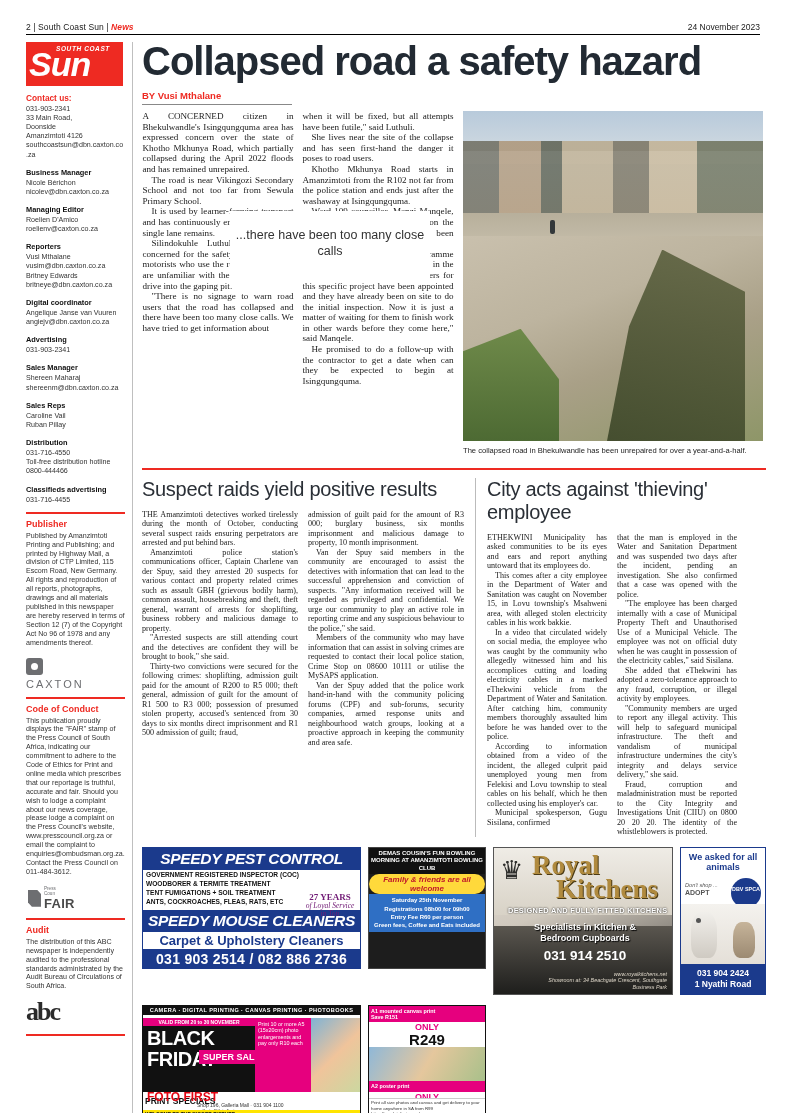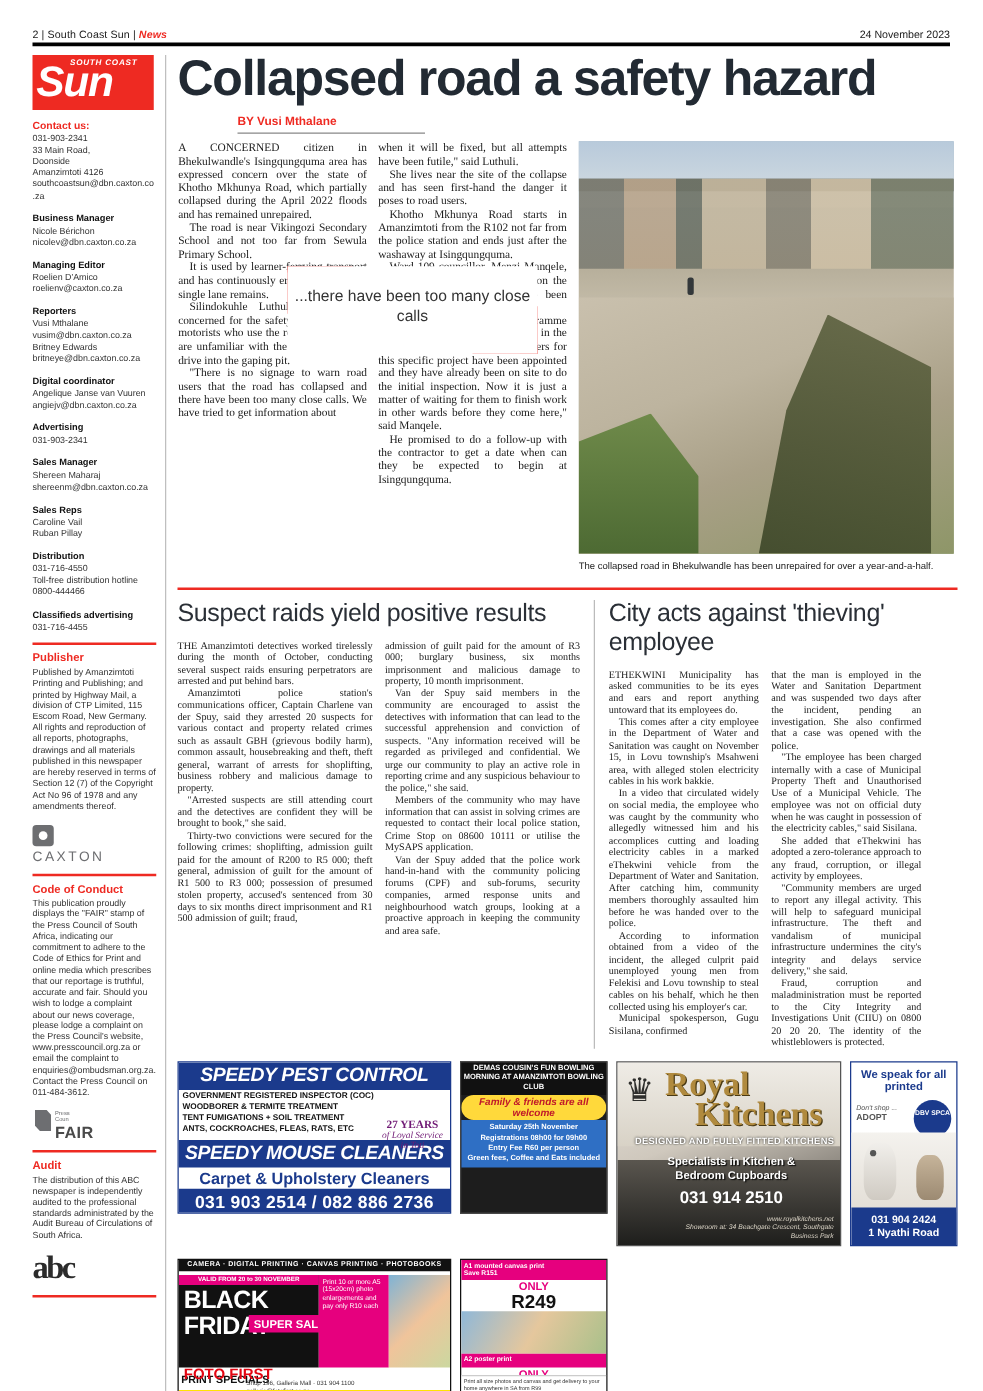--- a/index.html
+++ b/index.html
@@ -8,21 +8,21 @@
     background: #ffffff;
     font-family: "Liberation Serif", serif;
     color: #1a1a1a;
     overflow: hidden;
     position: relative;
   }
   .page { width: 786px; height: 1113px; padding: 22px 26px 10px 26px; position: relative; }
 
   
   .top-bar { display: flex; align-items: flex-end; justify-content: space-between;
-             border-bottom: 3px solid #000000; padding-bottom: 2px; }
+             border-bottom: 1px solid #000000; padding-bottom: 2px; }
   .folio { font-family: "Liberation Sans", sans-serif; font-size: 8.5px; color: #1a1a1a; letter-spacing: .1px;}
   .folio .news { color: #ee2a22; font-weight: bold; font-style: italic; }
   .issue-date { font-family: "Liberation Sans", sans-serif; font-size: 8.5px; }
 
   
   .cols { display: flex; gap: 0; margin-top: 7px; }
   .sidebar { width: 107px; flex: 0 0 107px; padding-right: 7px; border-right: 1px solid #bfbfbf; }
   .content { flex: 1; padding-left: 9px; }
 
   
@@ -38,31 +38,31 @@
   .sb-txt  { font-family:"Liberation Sans", sans-serif; font-size:7.1px; color:#333;
              line-height:9.2px; margin-top:1.5px; word-wrap:break-word; }
   .sb-rule { border-top:2px solid #ee2a22; margin:7px 0 5px 0; }
   .sb-red-head { font-family:"Liberation Sans", sans-serif; font-size:9px; font-weight:bold; color:#ee2a22; }
   .sb-body { font-family:"Liberation Sans", sans-serif; font-size:7.1px; color:#333; line-height:8.9px; margin-top:3px;}
   .caxton { margin-top:10px; }
   .caxton-mark { width:17px; height:17px; background:#6d6e71; border-radius:3px; position:relative; }
   .caxton-mark:after{content:""; position:absolute; width:7px;height:7px;border-radius:50%;
                      background:#fff; top:5px; left:5px;}
   .caxton-word { font-family:"Liberation Sans", sans-serif; font-size:11px; color:#6d6e71; letter-spacing:2px; margin-top:3px;}
-  .fair-logo { display:flex; align-items:flex-start; gap:3px; margin:9px 0 4px 2px;}
+  .fair-logo { display:flex; align-items:center; gap:3px; margin:9px 0 4px 2px;}
   .fair-glyph{ width:13px;height:17px;background:#6d6e71; clip-path: polygon(0 0,70% 0,100% 25%,100% 100%,30% 100%,0 75%); }
   .fair-txt{ font-family:"Liberation Sans", sans-serif; font-size:13px; font-weight:bold; color:#4a4a4a; letter-spacing:.3px;}
   .fair-small{font-family:"Liberation Sans", sans-serif; font-size:4.6px; color:#6d6e71; line-height:5px;}
   .abc { font-family:"Liberation Serif", serif; font-size:26px; color:#2b2b2b; font-weight:bold; letter-spacing:-2px; margin-top:6px;}
 
   
   .headline { font-family:"Liberation Sans", sans-serif; font-weight:bold; font-size:40px;
               line-height:38px; color:#222a33; letter-spacing:-1px; }
   .byline { font-family:"Liberation Sans", sans-serif; font-size:9.5px; font-weight:bold;
-            color:#ee2a22; margin-top:10px; padding-bottom:3px; border-bottom:1px solid #888; width:150px;margin-left:48px;}
+            color:#ee2a22; margin-top:10px; padding-bottom:3px; border-bottom:1px solid #888; width:150px;}
   .lead-wrap { display:flex; gap:9px; margin-top:6px; }
   .lead-text { width:312px; display:flex; gap:9px; position:relative;justify-content:center; }
   .ptext { font-size:9.1px; line-height:10.6px; text-align:justify; }
   .ptext p { text-indent:9px; }
   .ptext p:first-child { text-indent:0; }
   .col { width:151px; }
 
   .pullquote { position:absolute; left:88px; top:100px; width:200px; height:70px;
                font-family:"Liberation Sans", sans-serif; font-size:12.5px; color:#333;
                text-align:center; line-height:16px; padding-top:16px; z-index:3; background:#fff; }
@@ -437,21 +437,21 @@
           <div class="royal-t2">Kitchens</div>
           <div class="royal-t3">DESIGNED AND FULLY FITTED KITCHENS</div>
           <div class="royal-t4" style="white-space:pre-line">Specialists in Kitchen &amp;
 Bedroom Cupboards</div>
           <div class="royal-ph">031 914 2510</div>
           <div class="royal-addr" style="white-space:pre-line">www.royalkitchens.net
 Showroom at: 34  Beachgate Crescent, Southgate Business Park</div>
         </div>
 
         <div class="ad ad-spca">
-          <div class="spca-t">We speak for all printed</div>
+          <div class="spca-t">We asked for all animals</div>
           <div class="spca-adopt">
             <span>Don't shop ...</span><br>
             <b>ADOPT</b>
           </div>
           <div class="spca-badge">DBV SPCA</div>
           <div class="spca-pets">
             <div class="dog"></div>
             <div class="cat"></div>
           </div>
           <div class="spca-ph">

